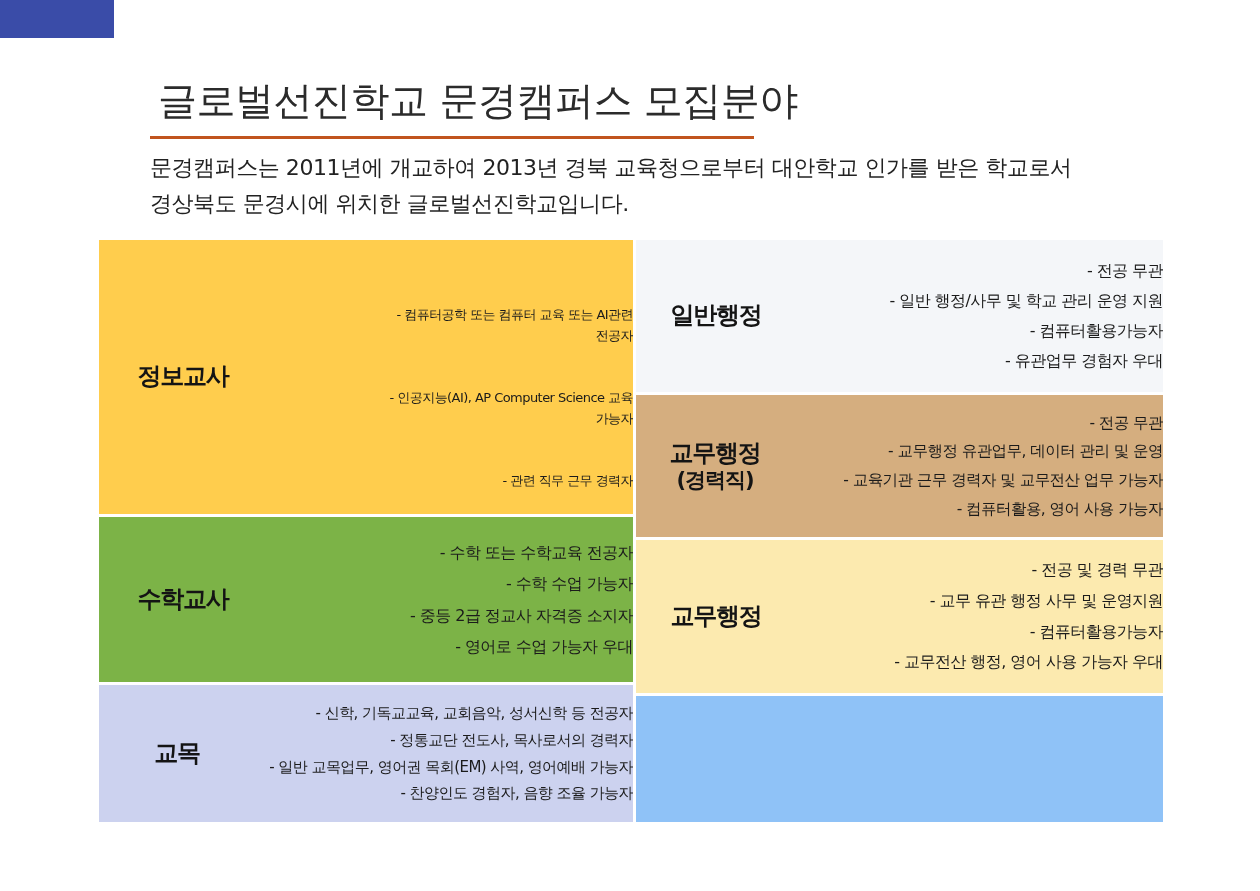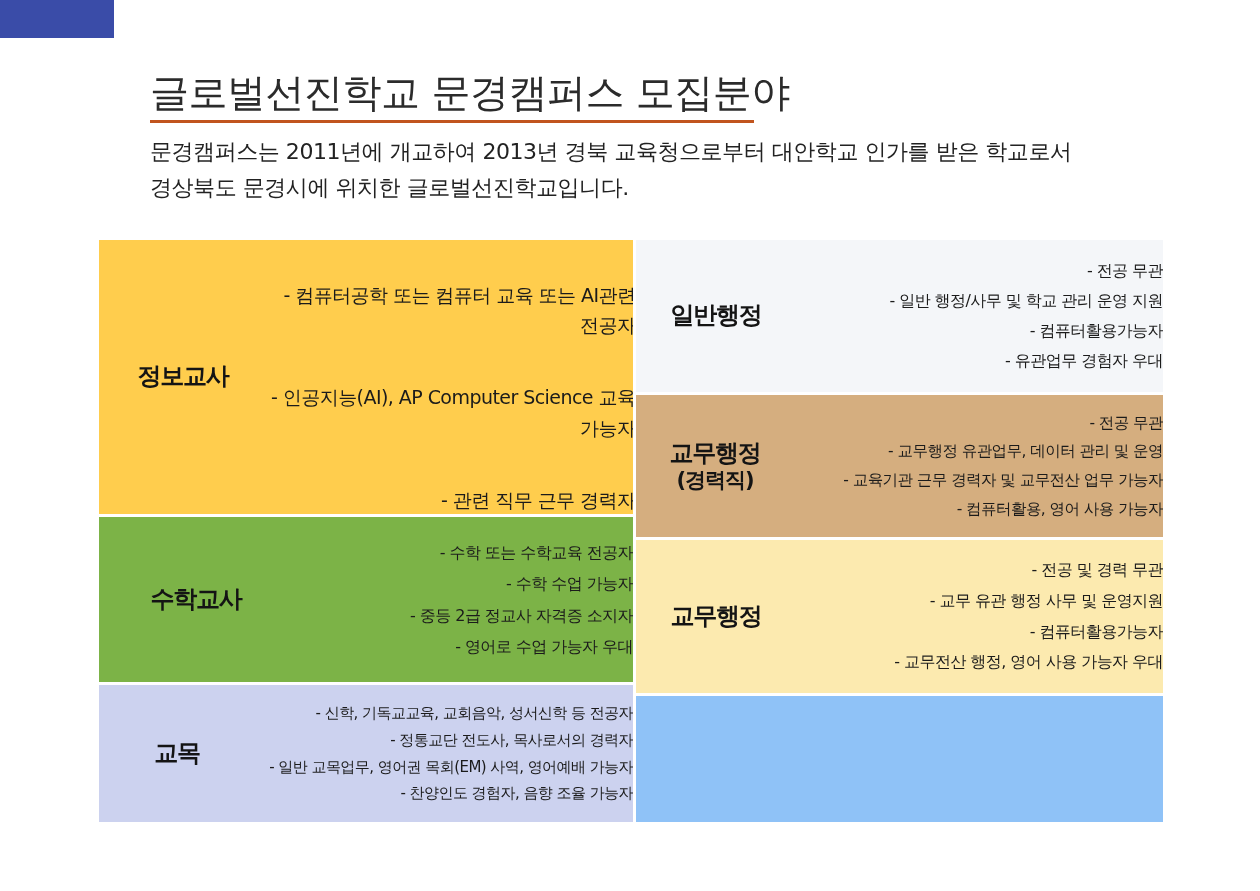--- a/index.html
+++ b/index.html
@@ -34,21 +34,21 @@
     left: 150px;
     top: 72px;
     width: 1040px;
   }
   .page-title {
     font-size: 39px;
     font-weight: 400;
     line-height: 1.08;
     letter-spacing: -0.5px;
     color: #2b2b2b;
-    margin: 0;
+    margin: 8px;
     padding: 0 0 6px 0;
     white-space: nowrap;
   }
   .title-rule {
     width: 604px;
     height: 3px;
     background: #c1541e;
     margin: 0 0 11px 0;
   }
   .subtitle-line {
@@ -120,23 +120,23 @@
     padding-left: 10px;
   }
 
   
   .cell-info  { height: 274px; background: #ffcd4d; }
   .cell-math  { height: 165px; background: #7cb347; }
   .cell-chap  { height: 137px; background: #ccd2ef; }
 
   .cell-info  .cell-role { width: 168px; }
   .cell-info  .cell-reqs { padding-left: 4px; }
-  .cell-info  .req { line-height: 1.62; font-size: 19px; margin-top: 41px; }
-
-  .cell-math  .cell-role { width: 168px; padding-left: 13px; }
+  .cell-info  .req { line-height: 1.62; font-size: 13px; margin-top: 41px; }
+
+  .cell-math  .cell-role { width: 168px; padding-left: 0; }
   .cell-math  .cell-reqs { padding-left: 18px; }
   .cell-math  .req { line-height: 1.95; }
 
   .cell-chap  .cell-role { width: 140px; padding-left: 8px; }
   .cell-chap  .cell-reqs { padding-left: 18px; }
   .cell-chap  .req { line-height: 1.78; font-size: 15px; }
 
   
   .cell-genadm { height: 152px; background: #f4f6f9; }
   .cell-acaexp { height: 142px; background: #d5ae7f; }

